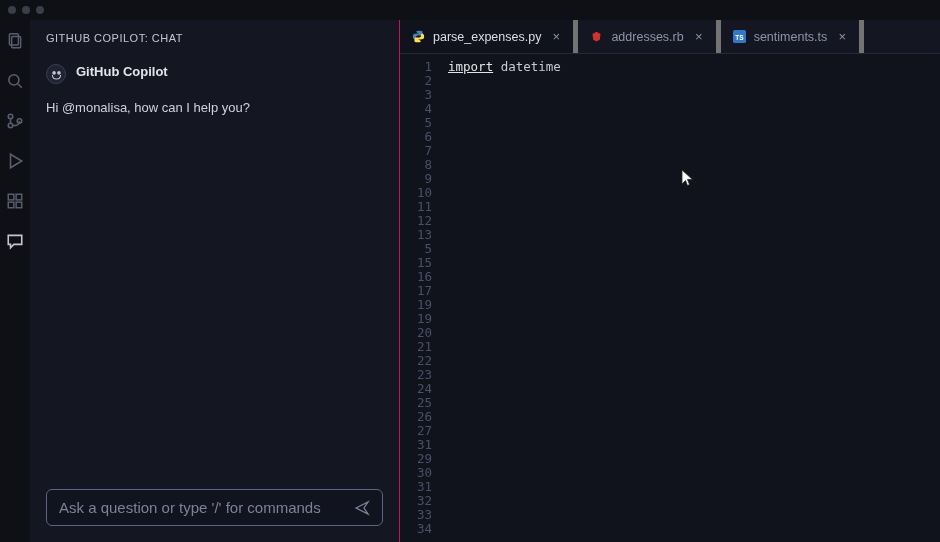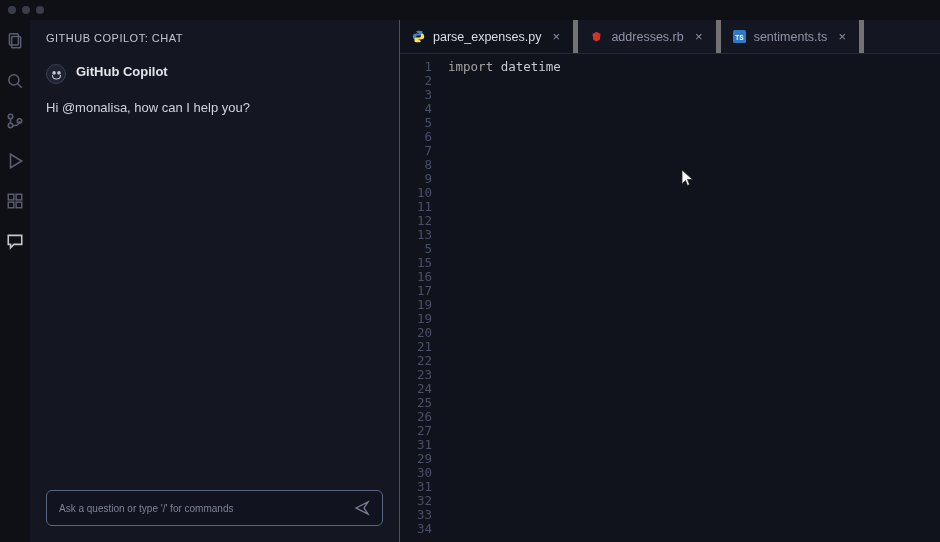--- a/index.html
+++ b/index.html
@@ -79,21 +79,21 @@
       border: 1px solid #5a6586;
       border-radius: 6px;
       padding: 9px 12px;
       background: #11141e;
     }
     .chat-input input {
       flex: 1;
       background: transparent;
       border: none; outline: none;
       color: #c5c5d2;
-      font-size: 10px;
+      font-size: 15px;
     }
     .chat-input input::placeholder { color: #7d8296; }
     .send-btn {
       color: #7d8296; background: none; border: none;
       display: flex; cursor: pointer;
     }
     .editor {
       flex: 1;
       background: #11131c;
       display: flex;
@@ -141,21 +141,21 @@
       text-align: right;
       color: #4a4f68;
       padding-right: 16px;
     }
     .gutter div { height: 14px; }
     .code {
       flex: 1;
       color: #c5c5d2;
     }
     .code .line { height: 14px; white-space: pre; }
-    .kw { color: #a3a3a3; }
+    .kw { color: #e5e5e5; text-decoration: underline; }
     .id { color: #c9c9d5; }
     .cursor-pointer {
       position: absolute;
       left: 281px;
       top: 115px;
       pointer-events: none;
     }
   </style>
 </head>
 <body>

